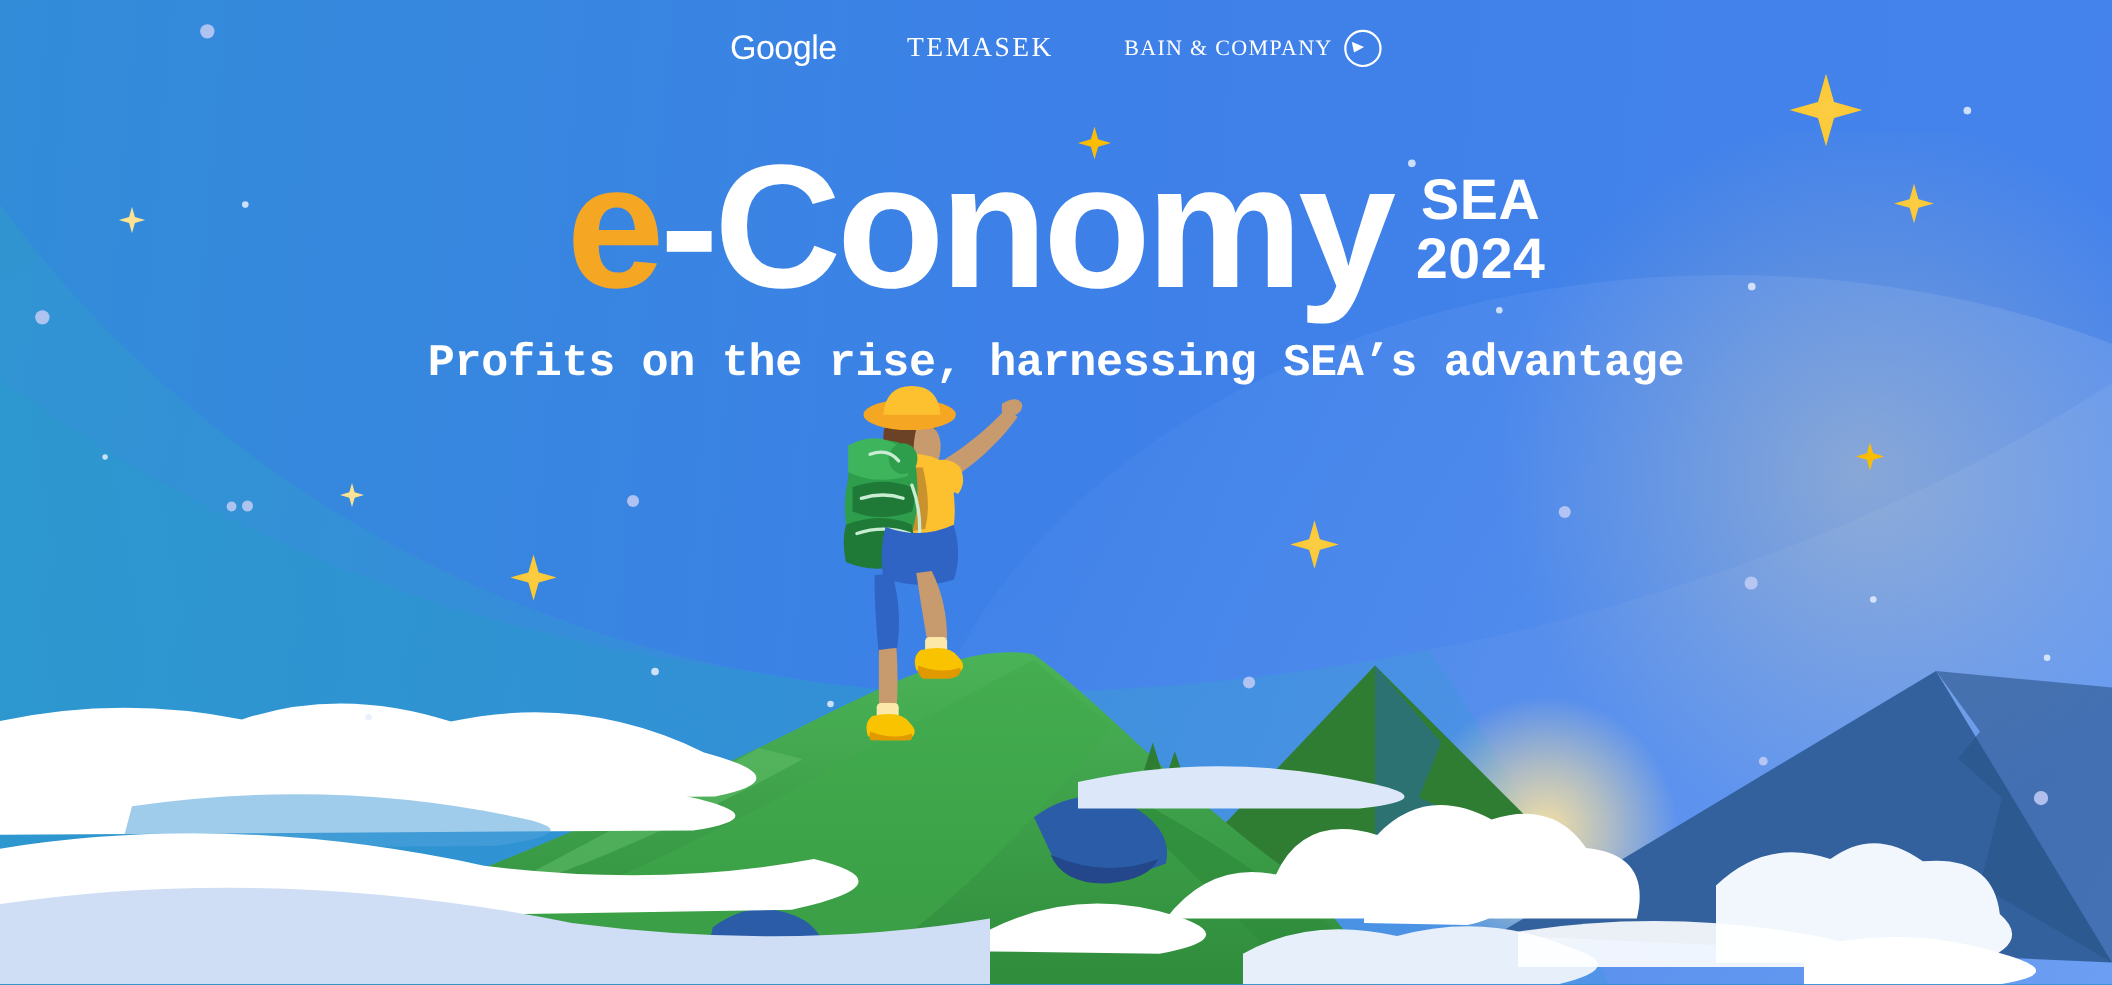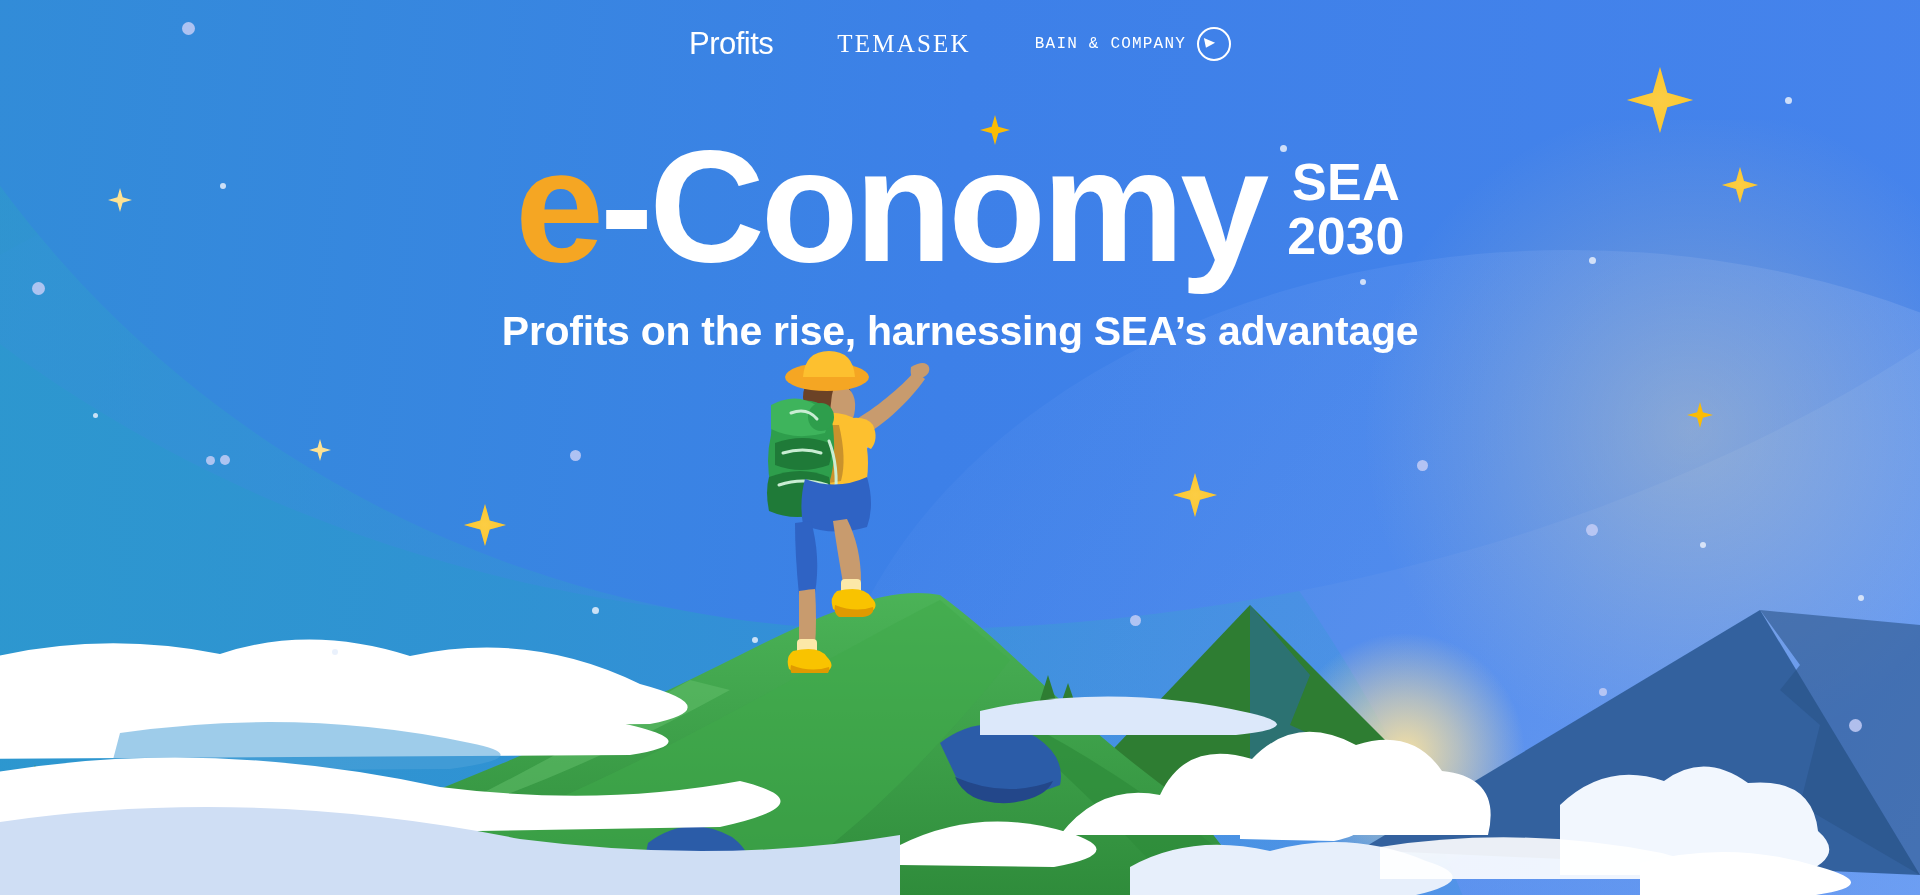--- a/index.html
+++ b/index.html
@@ -107,23 +107,23 @@
     font-size: 25px;
     letter-spacing: 2.2px;
   }
   .logo-bain {
     display: flex;
     align-items: center;
     gap: 11px;
   }
   .logo-bain-text {
     color: #fff;
-    font-size: 16px;
+    font-size: 20px;
     letter-spacing: 1.2px;
-    font-family: Liberation Mono, monospace;
+    font-family: Liberation Serif, serif;
   }
   .bain-mark {
     width: 30px; height: 30px;
     border: 2px solid #fff;
     border-radius: 50%;
     position: relative;
   }
   .bain-mark::before {
     content: "";
     position: absolute;
@@ -168,21 +168,21 @@
     letter-spacing: .5px;
     text-align: center;
     font-family: "Liberation Sans", sans-serif;
   }
   .subtitle {
     margin-top: 26px;
     color: #ffffff;
     font-size: 41px;
     font-weight: 600;
     letter-spacing: -.3px;
-    font-family: Liberation Sans, sans-serif;
+    font-family: Liberation Mono, monospace;
   }
 
   
   .scene {
     position: absolute;
     left: 0; bottom: 0;
     width: 1920px; height: 420px;
     z-index: 4;
   }
   .hiker {
@@ -230,34 +230,34 @@
       <div class="dot" style="left: 1586px; top: 524px; width: 12px; height: 12px;"></div>
       <div class="dot white" style="left: 1784.5px; top: 96.5px; width: 7px; height: 7px;"></div>
       <div class="dot white" style="left: 1588.5px; top: 256.5px; width: 7px; height: 7px;"></div>
       <div class="dot" style="left: 1848.5px; top: 718.5px; width: 13px; height: 13px;"></div>
       <div class="dot white" style="left: 1700px; top: 542px; width: 6px; height: 6px;"></div>
       <div class="dot white" style="left: 1858px; top: 595px; width: 6px; height: 6px;"></div>
       <div class="dot" style="left: 1599px; top: 688px; width: 8px; height: 8px;"></div>
     </div>
 
   <div class="logo-bar">
-    <div class="logo-google">Profits</div>
+    <div class="logo-google">Google</div>
     <div class="logo-temasek">TEMASEK</div>
     <div class="logo-bain">
       <span class="logo-bain-text">BAIN &amp; COMPANY</span>
       <span class="bain-mark"></span>
     </div>
   </div>
 
   <div class="hero">
     <div class="title-row">
       <div class="title-main"><span class="title-e">e</span><span>-Conomy</span></div>
       <div class="title-side">
         <div>SEA</div>
-        <div>2030</div>
+        <div>2024</div>
       </div>
     </div>
     <div class="subtitle">Profits on the rise, harnessing SEA’s advantage</div>
   </div>
 
   <svg class="scene" viewBox="0 0 1920 420" preserveAspectRatio="none">
 
     <defs>
       <radialGradient id="sunG" cx="50%" cy="50%" r="50%">
         <stop offset="0%" stop-color="#FBE3A0" stop-opacity="0.95"></stop>

